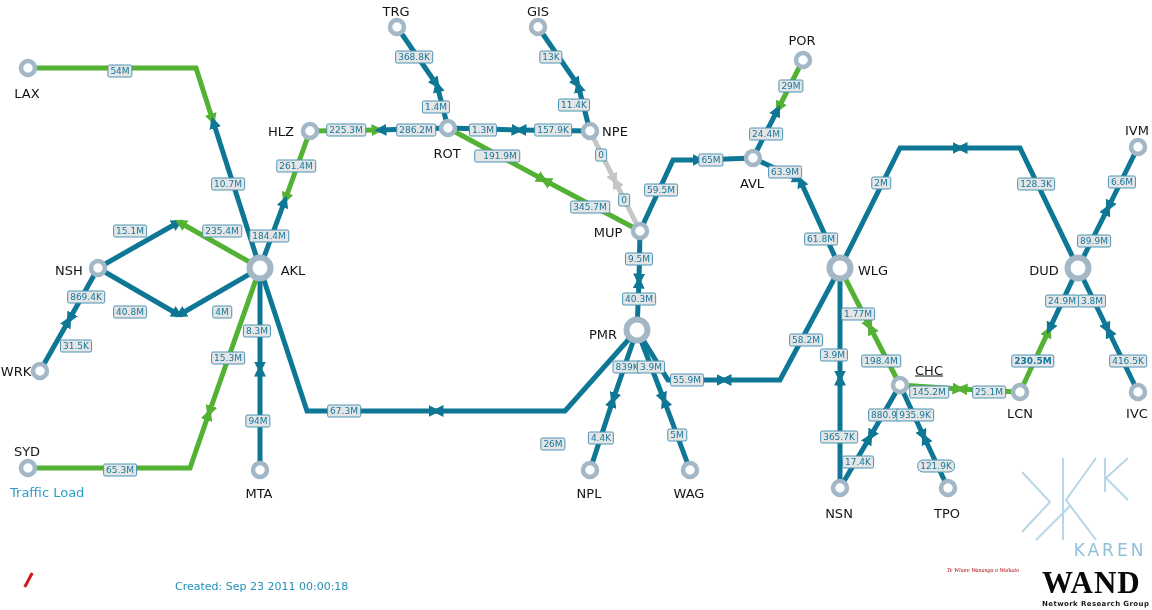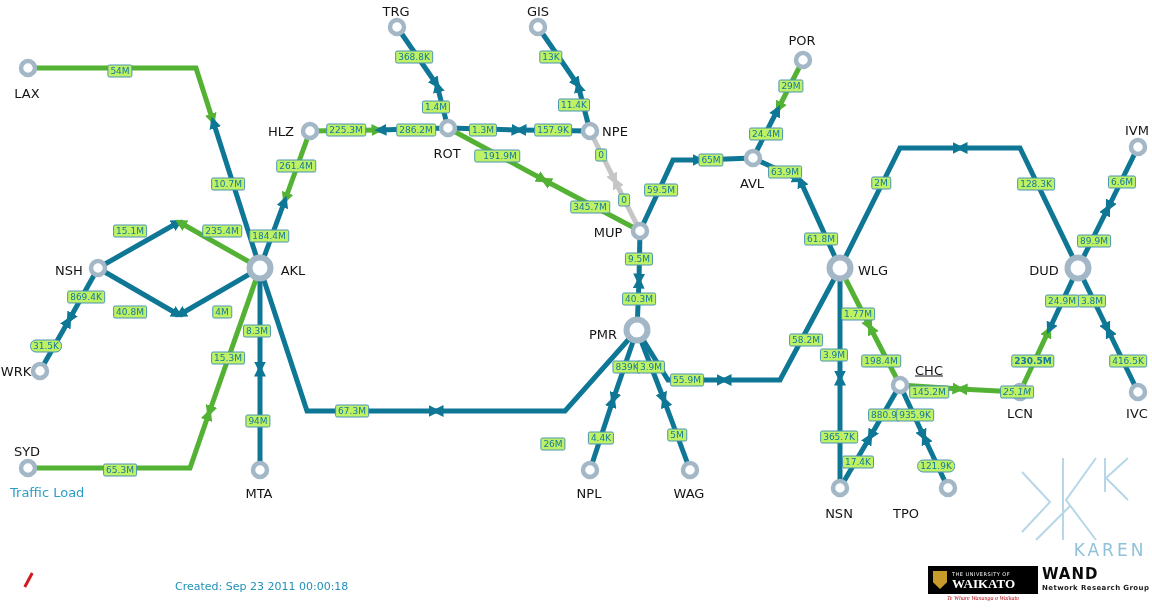--- a/index.html
+++ b/index.html
@@ -2,21 +2,21 @@
 <html><head>
 <meta charset="utf-8">
 <style>
   html,body { margin:0; padding:0; background:#ffffff; }
   body { font-family:"DejaVu Sans", sans-serif; }
   #canvas { position:relative; width:1152px; height:610px; background:#fff; overflow:hidden; }
   #map-svg { position:absolute; left:0; top:0; }
   #labels-layer { position:absolute; left:0; top:0; width:100%; height:100%; pointer-events:none; }
   .link-label {
     position:absolute; transform:translate(-50%,-50%);
-    background:#bef264; border:1px solid #4a94b5; border-radius:2px;
+    background:#e5e5e5; border:1px solid #4a94b5; border-radius:2px;
     color:#15789e; font-size:9px; line-height:11px; padding:0 2px; white-space:nowrap;
   }
   .node-label {
     position:absolute; transform:translate(-50%,-50%);
     color:#141414; font-size:13px; white-space:nowrap;
   }
   #legend { position:absolute; left:10px; top:485px; }
   #legend-title { font-size:13px; color:#2a9fc6; margin-bottom:5px; }
   .legend-row { display:flex; align-items:center; margin-bottom:4px; }
   .legend-swatch { width:48px; height:15px; display:inline-block; }
@@ -26,21 +26,21 @@
   #waikato-logo { position:absolute; left:928px; top:566px; width:110px; }
   .wk-box { background:#000; display:flex; align-items:center; padding:3px 5px; height:22px; }
   .wk-crest { width:14px; height:18px; background:#c99b2d; flex:0 0 auto;
     clip-path:polygon(0% 0%,100% 0%,100% 62%,50% 100%,0% 62%); }
   .wk-text { margin-left:5px; color:#fff; }
   .wk-line1 { font-size:5px; letter-spacing:0.5px; }
   .wk-line2 { font-family:"Liberation Serif", serif; font-weight:bold; font-size:13px; line-height:1; }
   .wk-line3 { color:#b01117; font-family:"Liberation Serif", serif; font-style:italic; font-size:6px; text-align:center; margin-top:1px; }
   
   #wand-logo { position:absolute; left:1042px; top:567px; width:110px; }
-  .wand-name { font-size:15px; font-weight:bold; color:#0a0a0a; line-height:1; letter-spacing:1px; position:relative; }
+  .wand-name { font-size:31px; font-weight:bold; color:#0a0a0a; line-height:1; letter-spacing:1px; position:relative;font-family:Liberation Serif, serif; }
   .wand-slash { position:absolute; left:27px; top:572px; width:3px; height:16px; background:#cf1b22; transform:rotate(28deg); }
   .wand-subtitle { font-size:7px; font-weight:bold; color:#1a1a1a; letter-spacing:0.4px; margin-top:2px; }
 </style>
 </head>
 <body>
 
 <div id="canvas">
   <svg id="map-svg" width="1152" height="610" viewBox="0 0 1152 610">
       <defs>
         <marker id="arr-teal" viewBox="0 0 2.4 2.4" refX="1.5" refY="1.2" markerWidth="2.4" markerHeight="2.4" orient="auto" markerUnits="strokeWidth">
@@ -151,24 +151,24 @@
       <div class="link-label" style="left: 228px; top: 184px;">10.7M</div>
       <div class="link-label" style="left: 120px; top: 470px;">65.3M</div>
       <div class="link-label" style="left: 228px; top: 358px;">15.3M</div>
       <div class="link-label" style="left: 296px; top: 166px;">261.4M</div>
       <div class="link-label" style="left: 269px; top: 236px;">184.4M</div>
       <div class="link-label" style="left: 130px; top: 231px;">15.1M</div>
       <div class="link-label" style="left: 222px; top: 231px;">235.4M</div>
       <div class="link-label" style="left: 130px; top: 312px;">40.8M</div>
       <div class="link-label" style="left: 222px; top: 312px;">4M</div>
       <div class="link-label" style="left: 86px; top: 297px;">869.4K</div>
-      <div class="link-label" style="left: 46px; top: 346px; border-radius: 6px;">31.5K</div>
+      <div class="link-label" style="left: 76px; top: 346px;">31.5K</div>
       <div class="link-label" style="left: 257px; top: 331px;">8.3M</div>
       <div class="link-label" style="left: 258px; top: 421px;">94M</div>
-      <div class="link-label" style="left: 344px; top: 411px; margin-left: 8px;">67.3M</div>
+      <div class="link-label" style="left: 344px; top: 411px;">67.3M</div>
       <div class="link-label" style="left: 553px; top: 411px; margin-top: 33px;">26M</div>
       <div class="link-label" style="left: 414px; top: 57px;">368.8K</div>
       <div class="link-label" style="left: 436px; top: 107px;">1.4M</div>
       <div class="link-label" style="left: 346px; top: 130px;">225.3M</div>
       <div class="link-label" style="left: 416px; top: 130px;">286.2M</div>
       <div class="link-label" style="left: 483px; top: 130px;">1.3M</div>
       <div class="link-label" style="left: 553px; top: 130px;">157.9K</div>
       <div class="link-label" style="left: 497px; top: 156px; padding-left: 8px;">191.9M</div>
       <div class="link-label" style="left: 590px; top: 207px;">345.7M</div>
       <div class="link-label" style="left: 551px; top: 57px;">13K</div>
@@ -185,21 +185,21 @@
       <div class="link-label" style="left: 821px; top: 239px;">61.8M</div>
       <div class="link-label" style="left: 881px; top: 183px;">2M</div>
       <div class="link-label" style="left: 1036px; top: 184px;">128.3K</div>
       <div class="link-label" style="left: 1122px; top: 182px;">6.6M</div>
       <div class="link-label" style="left: 1094px; top: 241px;">89.9M</div>
       <div class="link-label" style="left: 1033px; top: 361px; font-weight: bold;">230.5M</div>
       <div class="link-label" style="left: 1062px; top: 301px;">24.9M</div>
       <div class="link-label" style="left: 1128px; top: 361px;">416.5K</div>
       <div class="link-label" style="left: 1092px; top: 301px;">3.8M</div>
       <div class="link-label" style="left: 929px; top: 392px;">145.2M</div>
-      <div class="link-label" style="left: 1017px; top: 392px; font-style: italic;">25.1M</div>
+      <div class="link-label" style="left: 989px; top: 392px;">25.1M</div>
       <div class="link-label" style="left: 858px; top: 314px;">1.77M</div>
       <div class="link-label" style="left: 881px; top: 361px;">198.4M</div>
       <div class="link-label" style="left: 834px; top: 355px;">3.9M</div>
       <div class="link-label" style="left: 839px; top: 437px;">365.7K</div>
       <div class="link-label" style="left: 687px; top: 380px;">55.9M</div>
       <div class="link-label" style="left: 806px; top: 340px;">58.2M</div>
       <div class="link-label" style="left: 627px; top: 367px;">839K</div>
       <div class="link-label" style="left: 601px; top: 438px;">4.4K</div>
       <div class="link-label" style="left: 651px; top: 367px;">3.9M</div>
       <div class="link-label" style="left: 677px; top: 435px;">5M</div>
@@ -224,37 +224,30 @@
       <div class="node-label" style="left: 16px; top: 371px;">WRK</div>
       <div class="node-label" style="left: 603px; top: 334px;">PMR</div>
       <div class="node-label" style="left: 929px; top: 370px; text-decoration: underline;">CHC</div>
       <div class="node-label" style="left: 1020px; top: 413px;">LCN</div>
       <div class="node-label" style="left: 1137px; top: 413px;">IVC</div>
       <div class="node-label" style="left: 27px; top: 451px;">SYD</div>
       <div class="node-label" style="left: 259px; top: 493px;">MTA</div>
       <div class="node-label" style="left: 589px; top: 493px;">NPL</div>
       <div class="node-label" style="left: 689px; top: 493px;">WAG</div>
       <div class="node-label" style="left: 839px; top: 513px;">NSN</div>
-      <div class="node-label" style="left: 906px; top: 513px;">TPO</div>
+      <div class="node-label" style="left: 947px; top: 513px;">TPO</div>
     </div>
 
   <div id="legend">
     <div id="legend-title">Traffic Load</div>
   </div>
 
   <div id="created">Created: Sep 23 2011 00:00:18</div>
 
   <div id="waikato-logo">
-    <div class="wk-box">
-      <div class="wk-crest"></div>
-      <div class="wk-text">
-        <div class="wk-line1">THE UNIVERSITY OF</div>
-        <div class="wk-line2">WAIKATO</div>
-      </div>
-    </div>
     <div class="wk-line3">Te Whare Wananga o Waikato</div>
   </div>
 
   <div id="wand-logo">
     <div class="wand-name">WAND</div>
     <div class="wand-subtitle">Network Research Group</div>
   </div>
   <div class="wand-slash"></div>
 </div>
 

